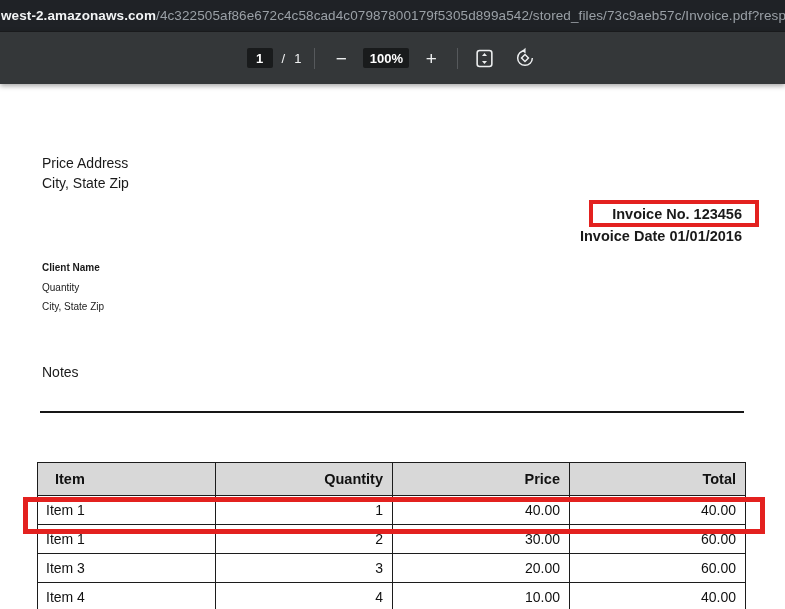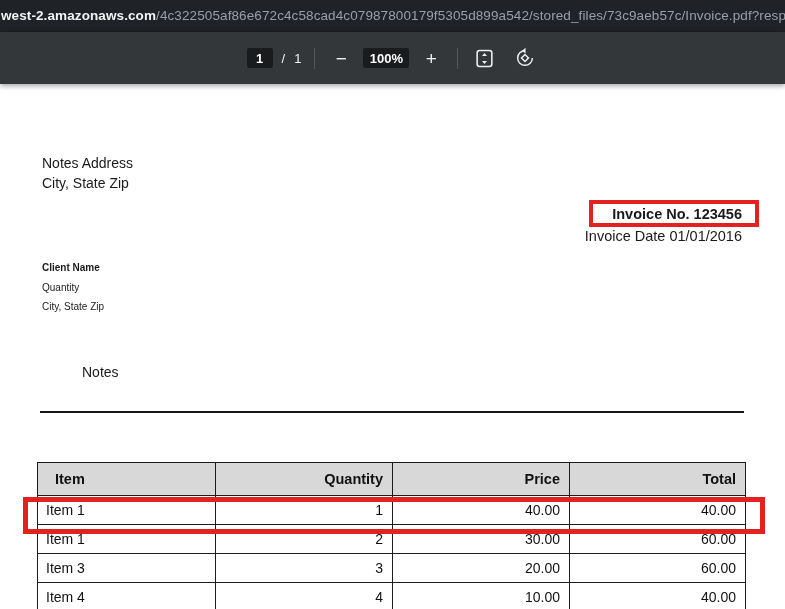--- a/index.html
+++ b/index.html
@@ -59,24 +59,24 @@
     position:absolute;left:0;top:83px;width:785px;height:526px;background:#fff;
     color:var(--ink);
   }
   .abs{position:absolute;}
   .company-name{
     left:41px;top:17px;
     font-size:29px;font-weight:700;color:var(--company-blue);letter-spacing:.2px;
   }
   .company-address{left:42px;top:70px;font-size:14px;line-height:20px;}
   .invoice-no{right:43px;top:123px;font-size:14.5px;font-weight:700;text-align:right;}
-  .invoice-date{right:43px;top:145px;font-size:14.5px;font-weight:400;text-align:left;}
+  .invoice-date{right:43px;top:145px;font-size:14.5px;font-weight:700;text-align:left;}
   .client-block{left:42px;top:175px;font-size:10px;line-height:19.5px;}
   .client-block .b{font-weight:700;}
-  .notes{left:42px;top:281px;font-size:14px;margin-left:40px;}
+  .notes{left:42px;top:281px;font-size:14px;}
   .rule{left:40px;top:328px;width:704px;height:2px;background:#161616;}
   
   table.inv{
     position:absolute;left:37px;top:379px;width:708px;
     border-collapse:collapse;table-layout:fixed;
     font-size:14px;color:#111;
   }
   table.inv th,table.inv td{border:1.5px solid #1c1c1c;overflow:hidden;}
   table.inv th{
     background:var(--table-header-bg);height:32px;font-size:14.5px;font-weight:700;padding-left:17px;
@@ -142,21 +142,21 @@
           </svg>
         </span>
       </button>
     </div>
   </div>
 
   <div class="doc">
 
 
     <div class="abs company-address">
-      <div>Notes Address</div>
+      <div>Price Address</div>
       <div>City, State Zip</div>
     </div>
 
     <div class="abs invoice-no">Invoice No. 123456</div>
     <div class="abs invoice-date">Invoice Date 01/01/2016</div>
 
     <div class="abs client-block">
       <div class="b">Client Name</div>
       <div>Quantity</div>
       <div>City, State Zip</div>

